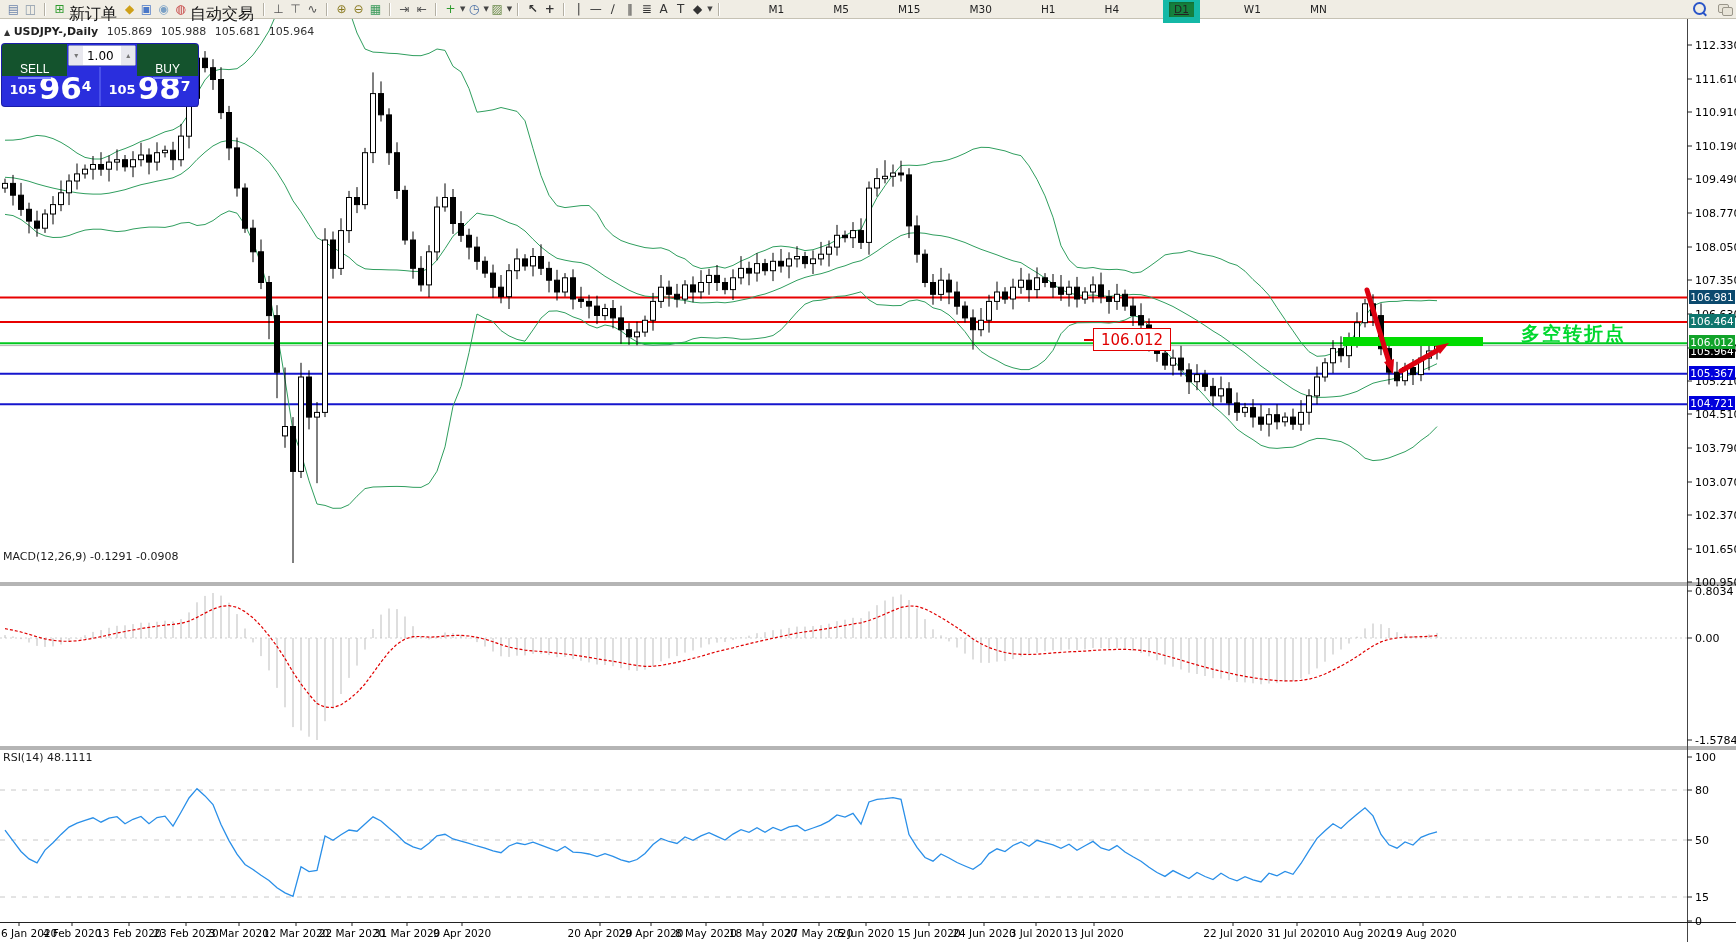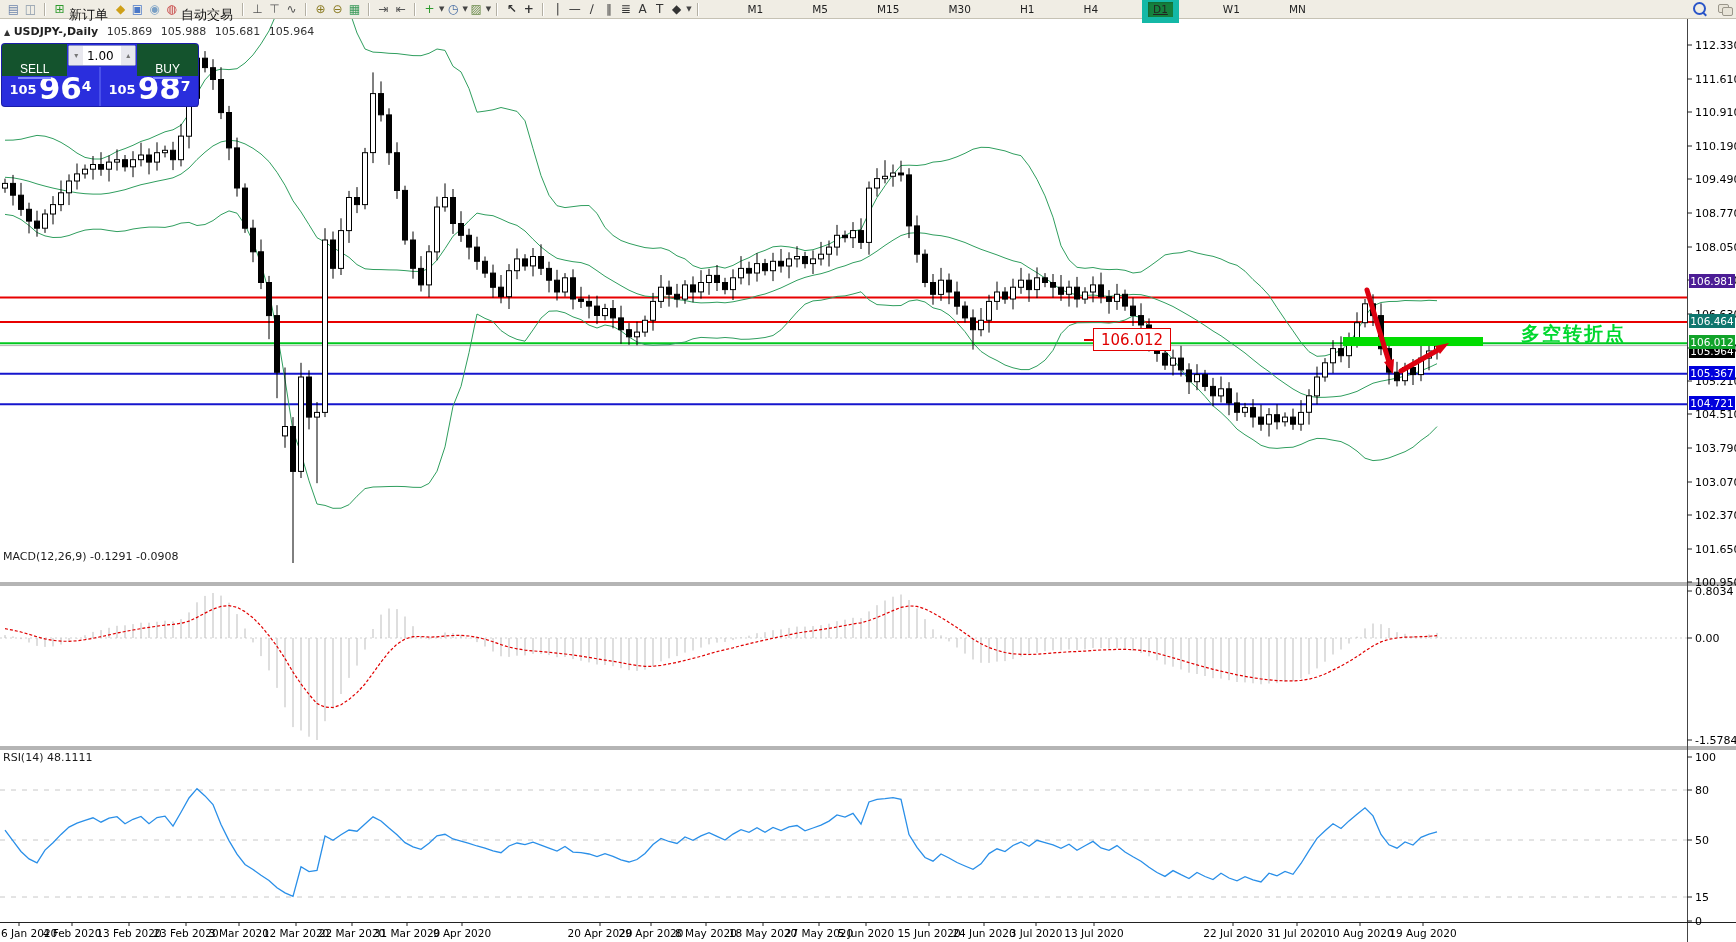--- a/index.html
+++ b/index.html
@@ -5,21 +5,21 @@
   html,body{margin:0;padding:0;background:#fff;}
   #app{position:relative;width:1736px;height:942px;overflow:hidden;
        font-family:"DejaVu Sans","Liberation Sans",sans-serif;font-size:11px;color:#111;background:#fff;}
   
   .toolbar{position:absolute;top:0;left:0;width:1736px;height:18px;background:#f0ede4;
            border-bottom:1px solid #c6c2b4;display:flex;align-items:center;padding:0 2px;z-index:40;}
   .tb-group{display:flex;align-items:center;height:18px;padding:0 3px;}
   .tb-sep{width:0;height:13px;border-left:1px solid #b4b0a4;border-right:1px solid #ffffff;margin:0 2px;}
   .tb-btn{min-width:17px;height:16px;display:flex;align-items:center;justify-content:center;
           font-size:12px;line-height:16px;cursor:default;}
-  .tb-label{font-size:13px;margin:11px 4px 0 1px;color:#111;white-space:nowrap;font-family:Liberation Mono, monospace;}
+  .tb-label{font-size:16px;margin:11px 4px 0 1px;color:#111;white-space:nowrap;font-family:Liberation Mono, monospace;}
   .caret{font-size:7px;color:#444;margin-left:1px;}
   .tf-btn{font-size:10.5px;padding:0 5px;height:15px;line-height:15px;color:#222;margin-left:39px;}
   .tf-btn.active{border:6px solid #14b8a6;background:#15803d;box-shadow:inset 1px 1px 2px rgba(0,0,0,.18);text-decoration:underline;}
   .tb-right{position:absolute;right:8px;top:2px;display:flex;gap:12px;align-items:center;}
   .mag-icon{width:9px;height:9px;border:2px solid #2a55c8;border-radius:50%;position:relative;}
   .mag-icon::after{content:"";position:absolute;width:5px;height:2px;background:#2a55c8;
                    transform:rotate(45deg);left:7px;top:9px;}
   .chat-icon{width:14px;height:10px;position:relative;}
   .chat-icon::before,.chat-icon::after{content:"";position:absolute;width:9px;height:7px;
       border:1px solid #9a968a;background:#e8e4d8;border-radius:2px;}
@@ -860,20 +860,20 @@
   </div>
   <div class="pane-label" style="top:751px;">
     <span>RSI(14)</span>
     <span>48.1111</span>
   </div>
 
   <div class="price-box">106.012</div>
   <div class="pivot-text">多空转折点</div>
 
   <div id="axis-labels">
-      <div class="axis-label" style="top: 274px; background: #4c1d95; z-index: 11;">106.981</div>
+      <div class="axis-label" style="top: 290px; background: #0c4a6e; z-index: 11;">106.981</div>
       <div class="axis-label" style="top: 314px; background: #0f766e; z-index: 11;">106.464</div>
       <div class="axis-label" style="top: 335px; background: rgb(17, 163, 42); z-index: 11;">106.012</div>
       <div class="axis-label" style="top: 344px; background: rgb(0, 0, 0); z-index: 9;">105.964</div>
       <div class="axis-label" style="top: 366px; background: rgb(0, 0, 220); z-index: 11;">105.367</div>
       <div class="axis-label" style="top: 396px; background: rgb(0, 0, 220); z-index: 11;">104.721</div>
     </div>
 </div>
 
 </body></html>

